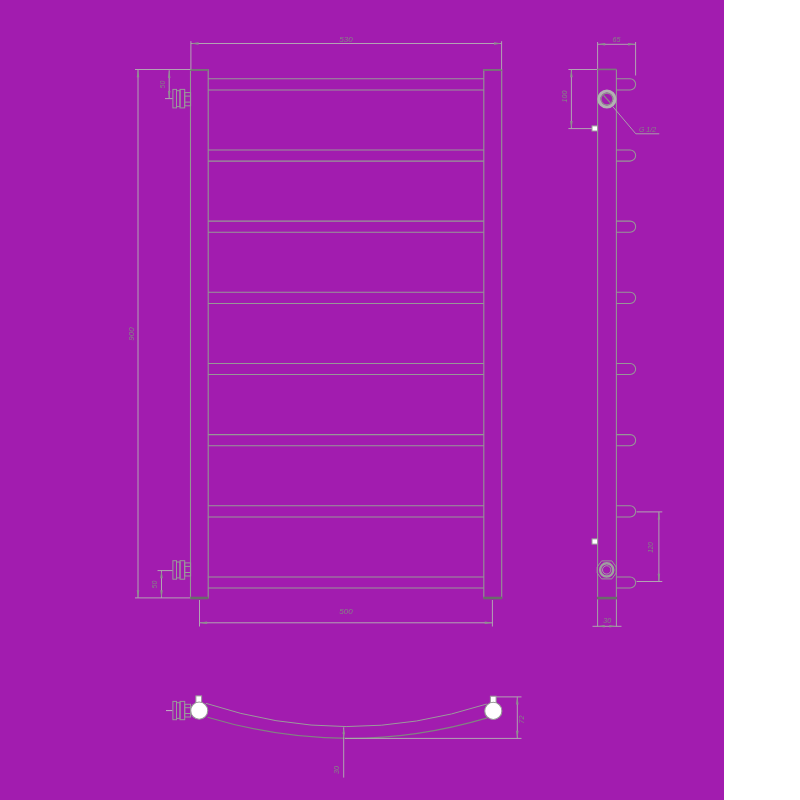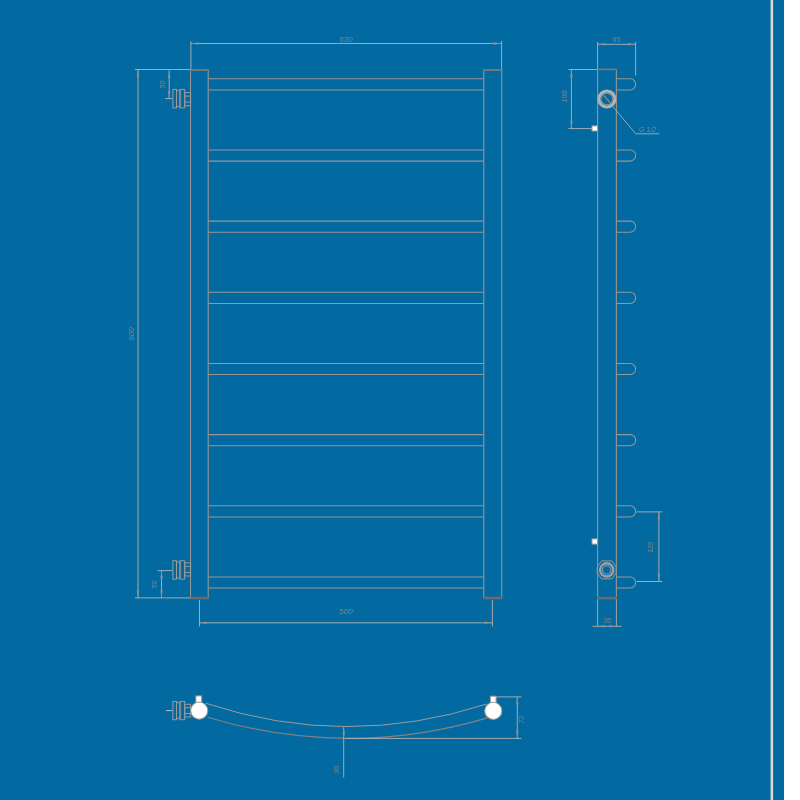--- a/index.html
+++ b/index.html
@@ -1,16 +1,16 @@
 <!DOCTYPE html>
 <html><head>
 <meta charset="utf-8">
 <style>
   html,body{margin:0;padding:0;background:#ffffff;}
-  #page{width:784px;height:800px;background:#0369a1;position:relative;overflow:hidden;}
+  #page{width:724px;height:800px;background:#a21caf;position:relative;overflow:hidden;}
   svg{display:block;filter:blur(0.45px);}
   text{font-family:"Liberation Sans",sans-serif;font-style:italic;fill:#848484;}
 </style>
 </head>
 <body>
 <div id="page">
 <svg width="800" height="800" viewBox="0 0 800 800" xmlns="http://www.w3.org/2000/svg">
 <defs>
 <marker id="ar" viewBox="0 0 10 10" refX="9" refY="5" markerWidth="9" markerHeight="9" orient="auto-start-reverse" markerUnits="userSpaceOnUse">
   <path d="M0.5,3.6 L9.5,5 L0.5,6.4 Z" fill="#8f8f8f"></path>

